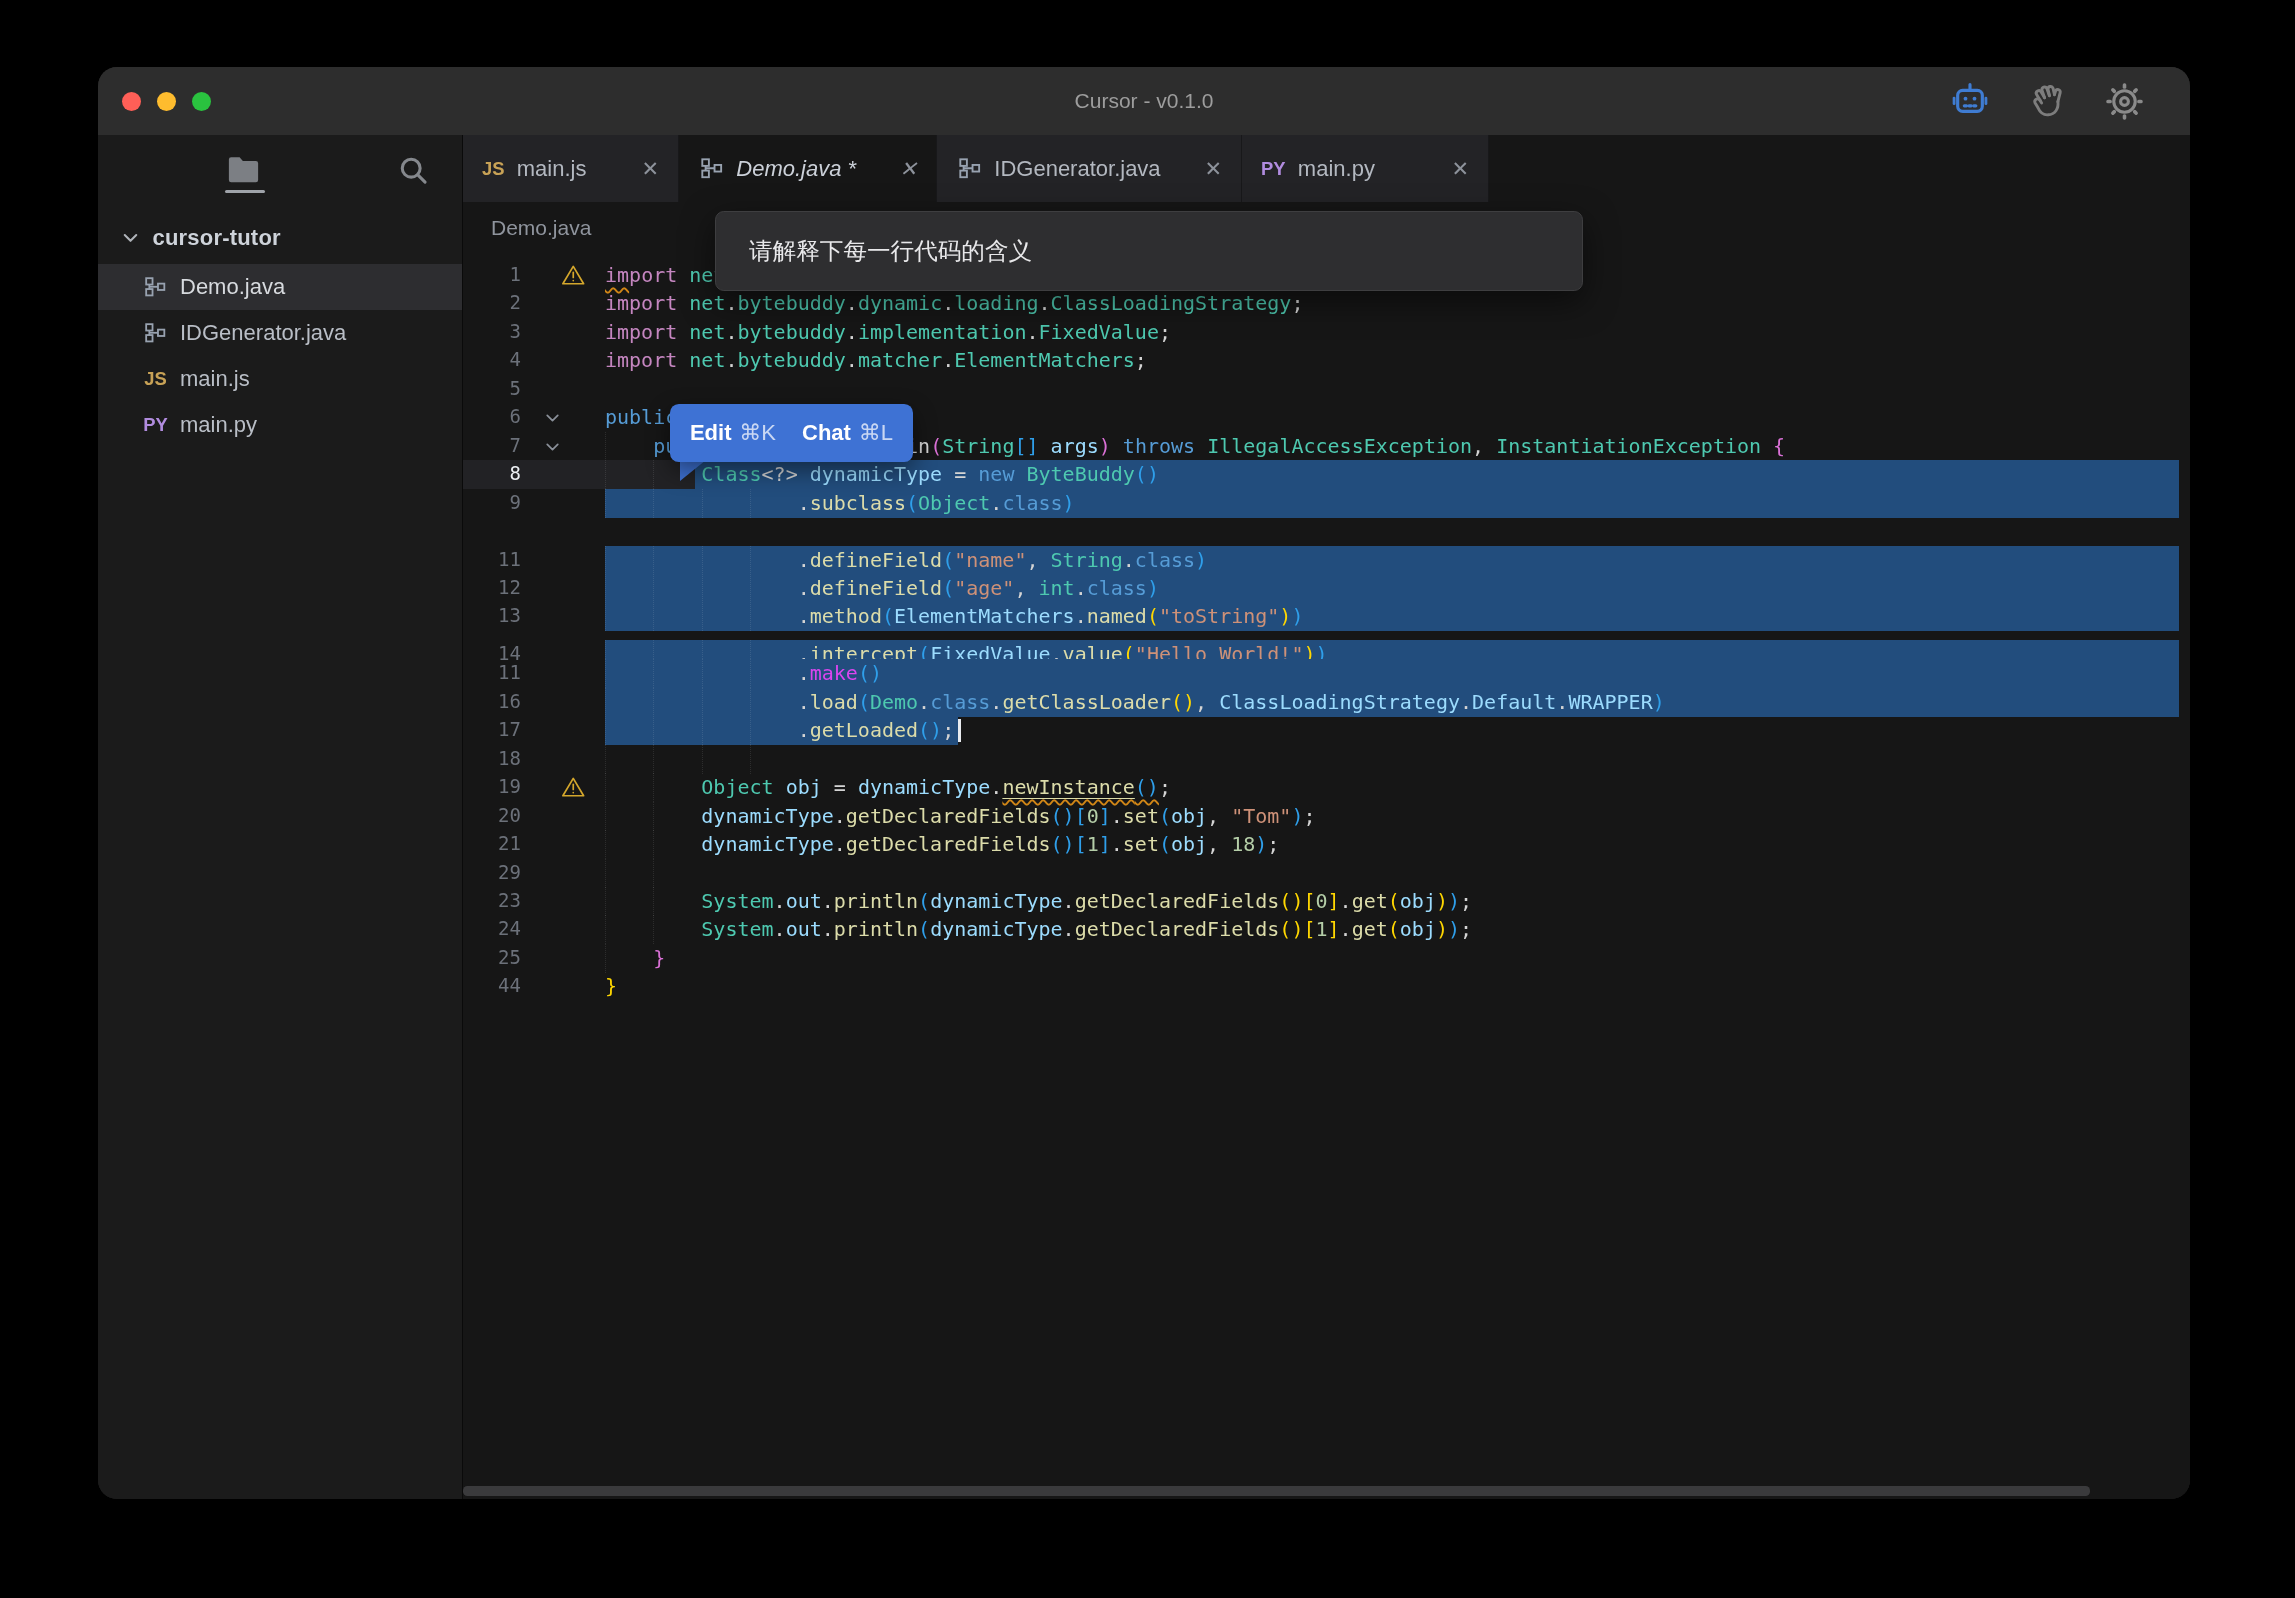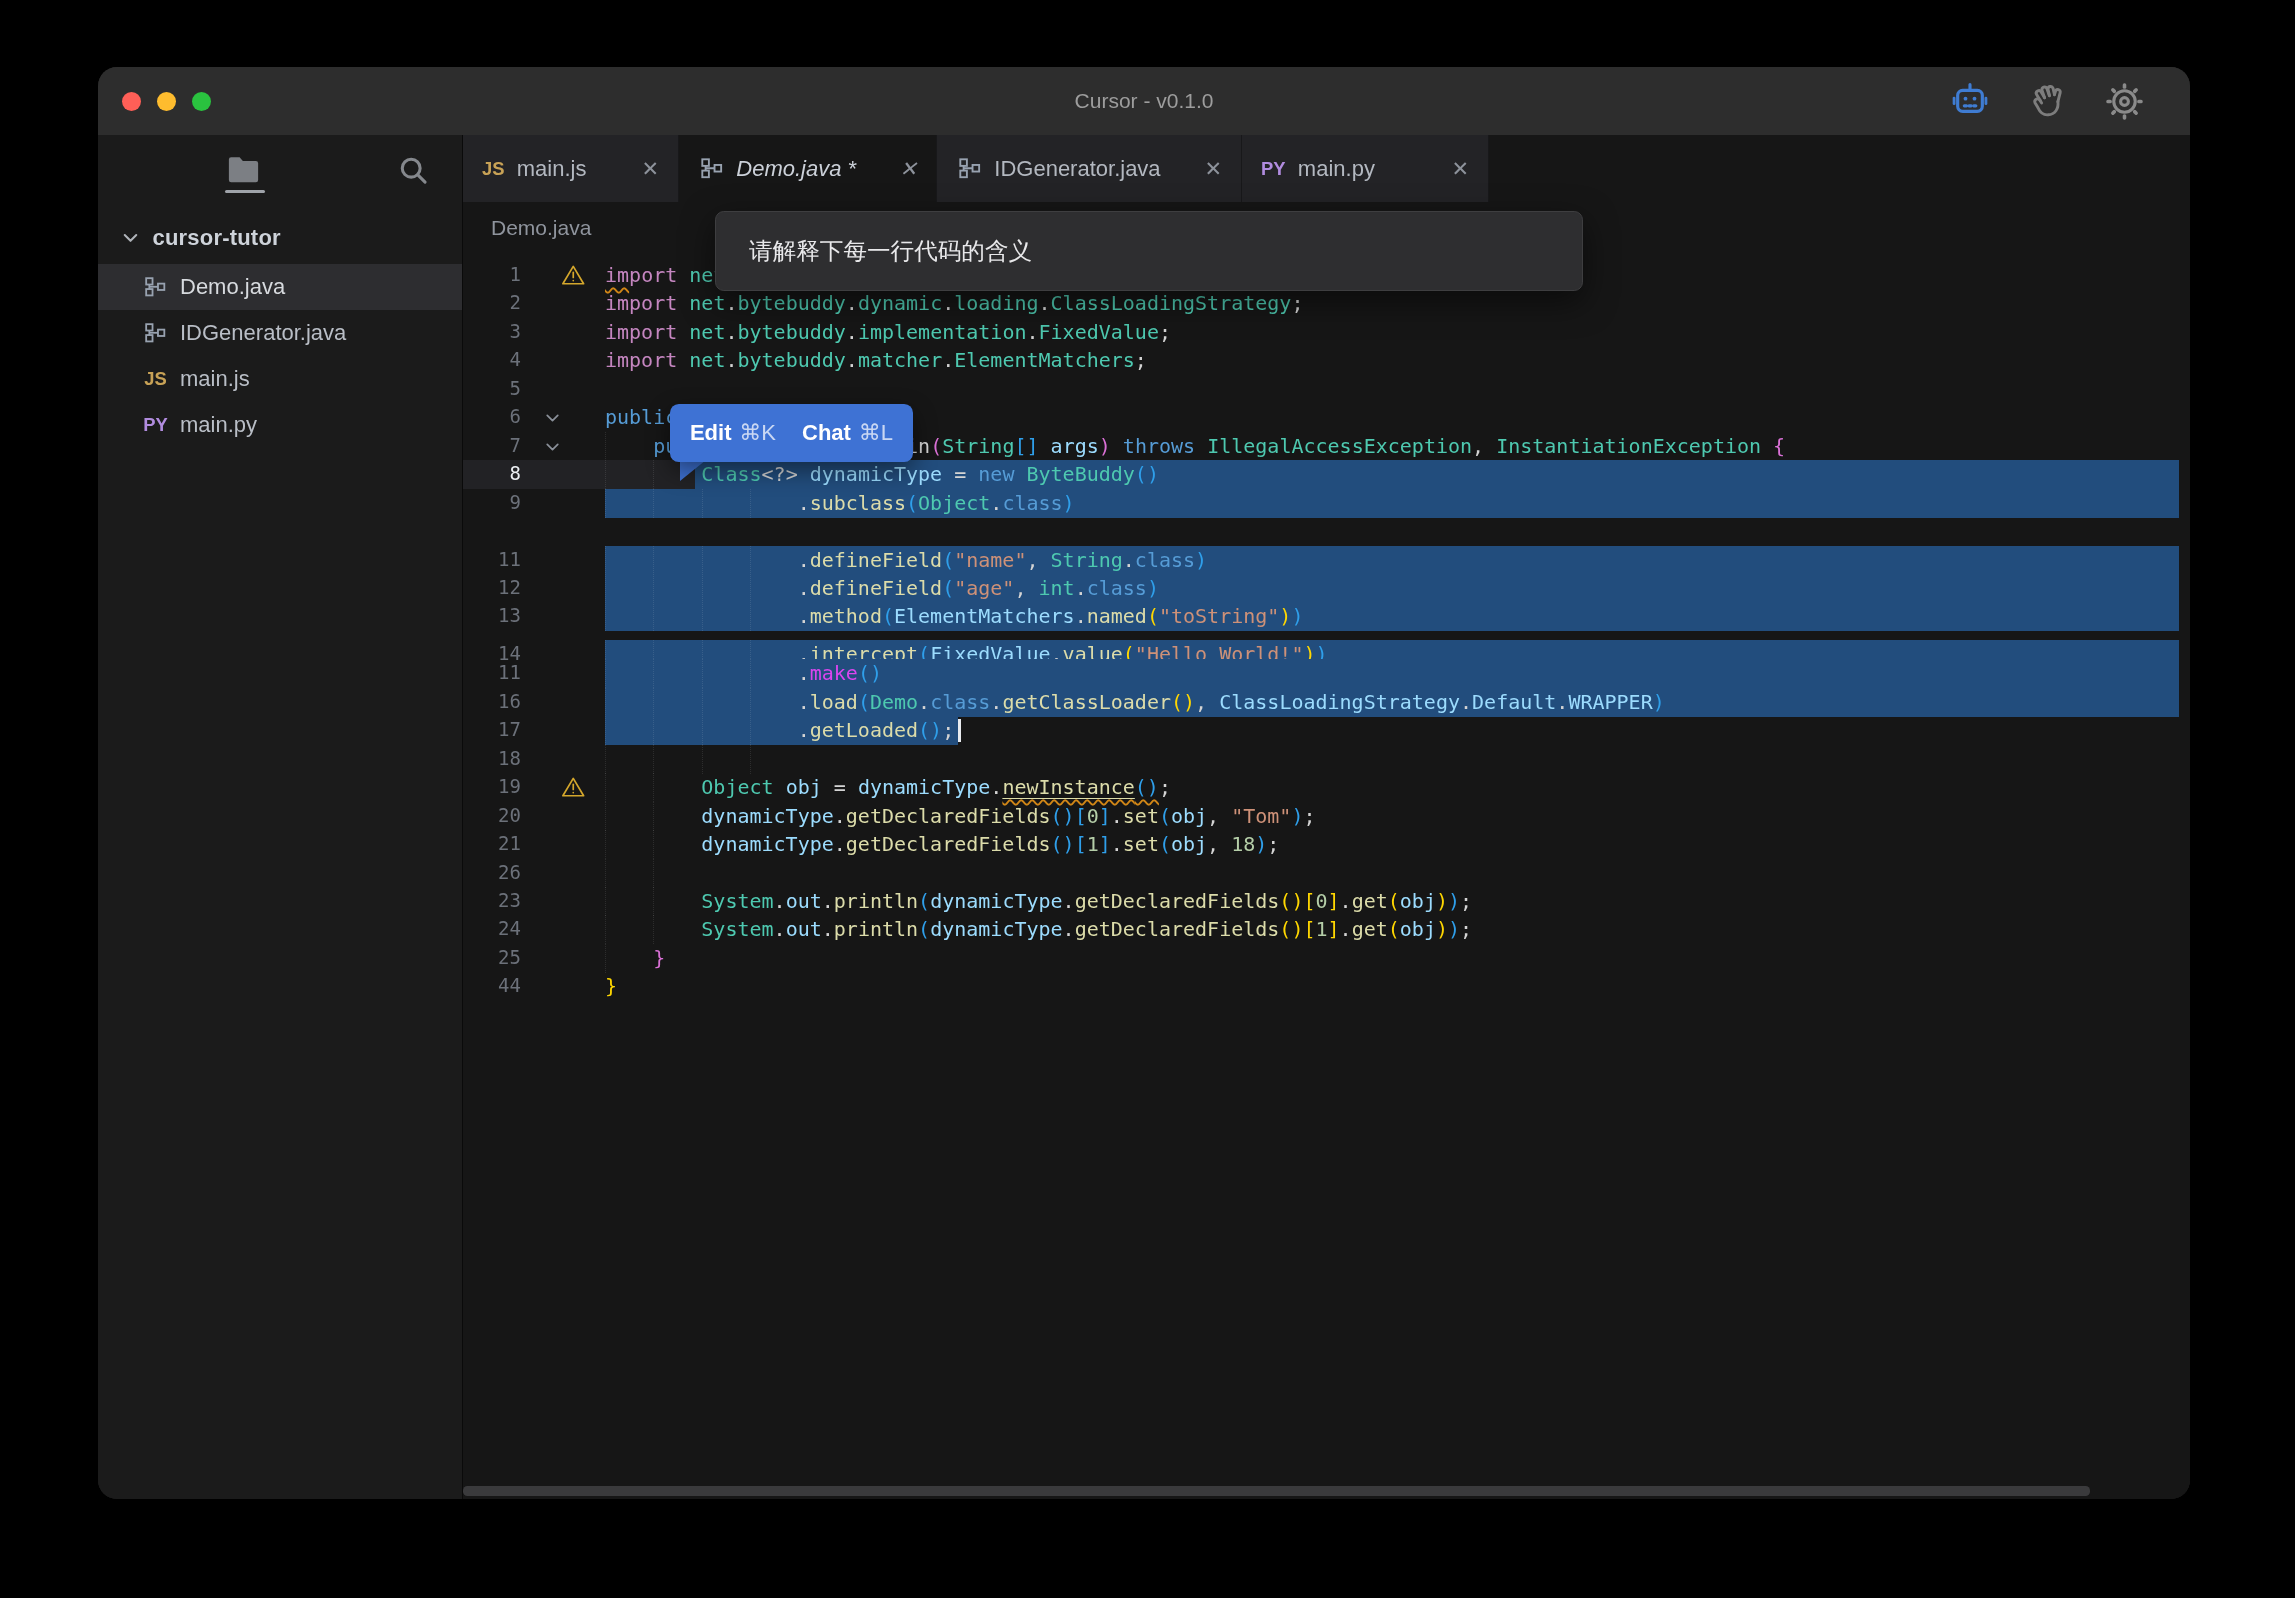--- a/index.html
+++ b/index.html
@@ -379,21 +379,21 @@
             </div>
             <div class="cline" style="top: 576px;">
               <div class="guide" style="left: 142px;"></div>
               <div class="guide" style="left: 190px;"></div>
               <div class="ln">21</div>
               <span class="ctext"><span style="color: rgb(212, 212, 212);">        </span><span style="color: rgb(156, 220, 254);">dynamicType</span><span style="color: rgb(212, 212, 212);">.</span><span style="color: rgb(220, 220, 170);">getDeclaredFields</span><span style="color: rgb(47, 159, 234);">()</span><span style="color: rgb(47, 159, 234);">[</span><span style="color: rgb(181, 206, 168);">1</span><span style="color: rgb(47, 159, 234);">]</span><span style="color: rgb(212, 212, 212);">.</span><span style="color: rgb(220, 220, 170);">set</span><span style="color: rgb(47, 159, 234);">(</span><span style="color: rgb(156, 220, 254);">obj</span><span style="color: rgb(212, 212, 212);">,</span><span style="color: rgb(212, 212, 212);"> </span><span style="color: rgb(181, 206, 168);">18</span><span style="color: rgb(47, 159, 234);">)</span><span style="color: rgb(212, 212, 212);">;</span></span>
             </div>
             <div class="cline" style="top: 605px;">
               <div class="guide" style="left: 142px;"></div>
               <div class="guide" style="left: 190px;"></div>
-              <div class="ln">26</div>
+              <div class="ln">29</div>
               <span class="ctext"></span>
             </div>
             <div class="cline" style="top: 633px;">
               <div class="guide" style="left: 142px;"></div>
               <div class="guide" style="left: 190px;"></div>
               <div class="ln">23</div>
               <span class="ctext"><span style="color: rgb(212, 212, 212);">        </span><span style="color: rgb(78, 201, 176);">System</span><span style="color: rgb(212, 212, 212);">.</span><span style="color: rgb(156, 220, 254);">out</span><span style="color: rgb(212, 212, 212);">.</span><span style="color: rgb(220, 220, 170);">println</span><span style="color: rgb(47, 159, 234);">(</span><span style="color: rgb(156, 220, 254);">dynamicType</span><span style="color: rgb(212, 212, 212);">.</span><span style="color: rgb(220, 220, 170);">getDeclaredFields</span><span style="color: rgb(255, 215, 0);">()</span><span style="color: rgb(255, 215, 0);">[</span><span style="color: rgb(181, 206, 168);">0</span><span style="color: rgb(255, 215, 0);">]</span><span style="color: rgb(212, 212, 212);">.</span><span style="color: rgb(220, 220, 170);">get</span><span style="color: rgb(255, 215, 0);">(</span><span style="color: rgb(156, 220, 254);">obj</span><span style="color: rgb(255, 215, 0);">)</span><span style="color: rgb(47, 159, 234);">)</span><span style="color: rgb(212, 212, 212);">;</span></span>
             </div>
             <div class="cline" style="top: 661px;">
               <div class="guide" style="left: 142px;"></div>

